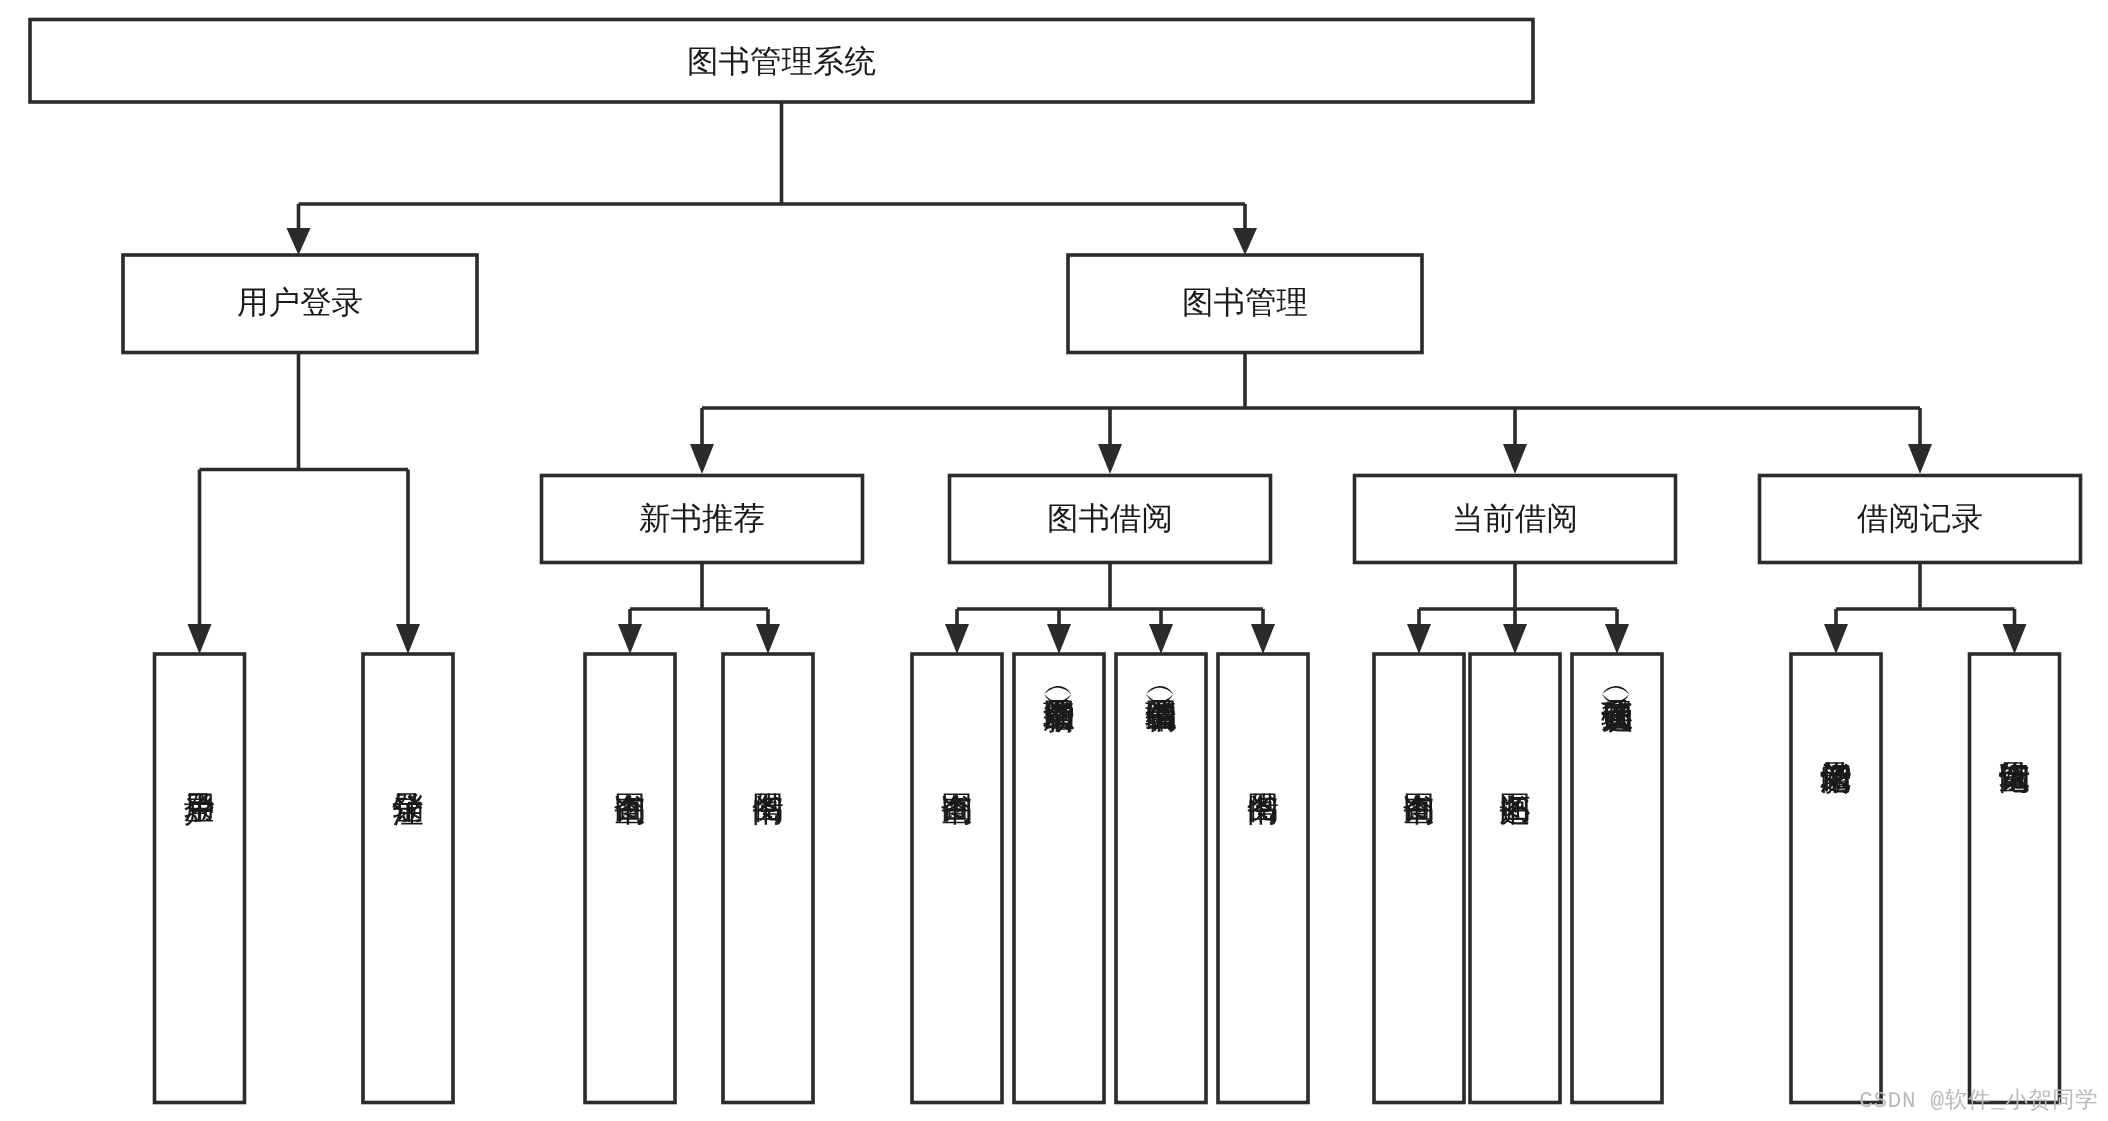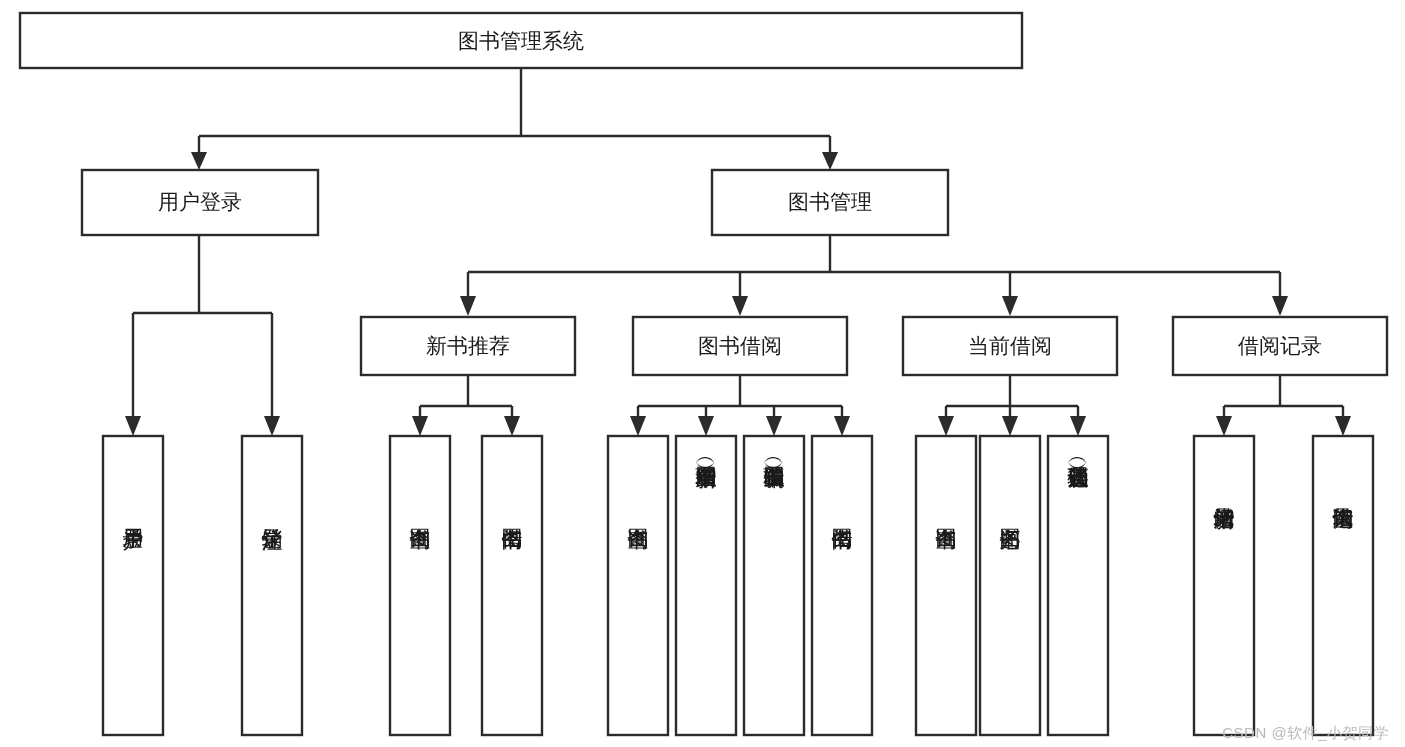--- a/index.html
+++ b/index.html
@@ -49,23 +49,23 @@
     dominant-baseline: middle;
   }
   .node-label-v {
     font-family: "DejaVu Sans", "Liberation Sans", sans-serif;
     font-size: 21px;
     fill: #1a1a1a;
     text-anchor: middle;
   }
   .watermark {
     position: absolute;
-    right: 16px;
+    right: 6px;
     bottom: 4px;
-    font-family: Liberation Sans, sans-serif;
+    font-family: Liberation Mono, monospace;
     font-size: 15px;
     color: #b9b9b9;
     letter-spacing: 0.5px;
     white-space: nowrap;
     user-select: none;
   }
 </style>
 </head>
 <body>
 

